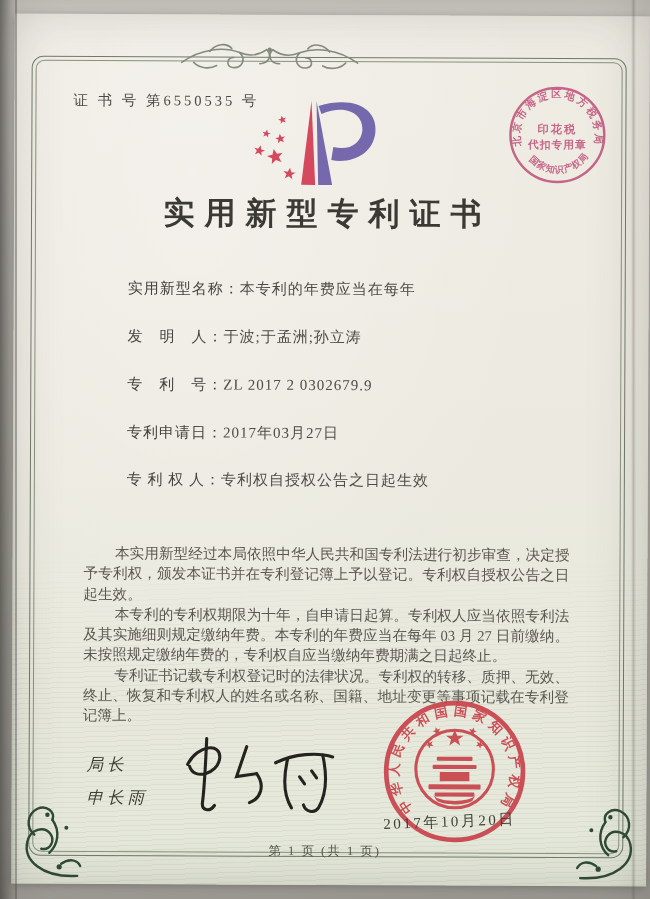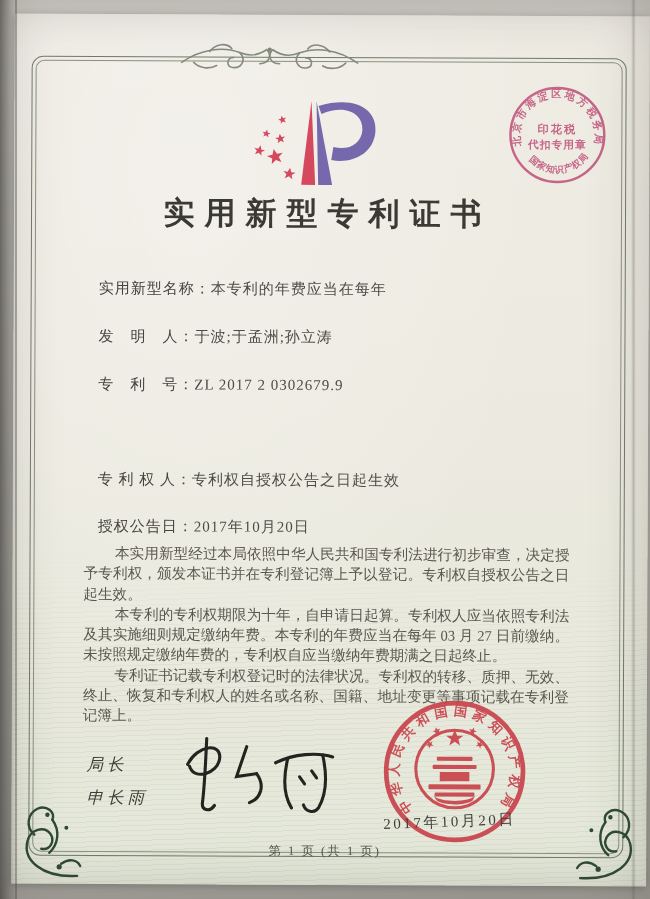--- a/index.html
+++ b/index.html
@@ -29,21 +29,21 @@
   .vignette{position:absolute;inset:0;box-shadow:inset 0 0 60px rgba(60,58,52,.28);pointer-events:none;}
 
   
   .frame{position:absolute;left:30px;top:57px;width:593px;height:798px;border:1.6px solid #717a6b;border-radius:12px;}
   .frame-inner{position:absolute;inset:3px;border:1px solid #8b927f;border-radius:9px;}
 
   .abs{position:absolute;}
   .cert-no{left:72px;top:92px;font-size:14.5px;letter-spacing:3px;color:#4d4b46;}
   .title{left:30px;top:193px;width:593px;text-align:center;font-size:31px;font-weight:600;letter-spacing:10px;color:#3b3934;}
   .field{left:85px;font-size:15px;color:#4e4c47;letter-spacing:1px;white-space:nowrap;}
-  .field .lab{color:#45433e;}
+  .field .lab{color:#45433e;margin-left:29px;}
   .body-text{left:84px;top:543px;width:486px;font-size:14.6px;line-height:20.3px;color:#5a574f;text-align:justify;}
   .body-text p{margin:0;text-indent:2.15em;}
   .director{left:88px;top:749px;font-size:16.5px;color:#3f3d38;letter-spacing:4px;line-height:33px;font-style:italic;}
   .issue-date{left:385px;top:812px;font-size:15px;color:#413f39;letter-spacing:2.5px;transform:rotate(-2.5deg);}
   .footer{left:30px;top:842px;width:593px;text-align:center;font-size:12.5px;color:#56544d;letter-spacing:2px;}
   svg{display:block;}
 </style>
 </head>
 <body>
 
@@ -92,20 +92,21 @@
           <path d="M15,31 C6,23 8,10 18,5 C27,1 36,8 33,16"></path>
           <path d="M33,16 C41,27 39,41 30,49"></path>
           <path d="M42,60 C50,54 58,56 61,62"></path>
         </g>
         <circle cx="40" cy="63" r="2.6" fill="#2f4a37"></circle>
         <circle cx="28" cy="11" r="2.2" fill="#2f4a37"></circle>
         <circle cx="47" cy="24" r="2" fill="#2f4a37"></circle>
       </g>
     </svg>
 
+    <div class="abs cert-no" style="left:59px;top:77px;">证 书 号 第6550535 号</div>
 
     <svg class="abs" style="left:230px;top:78px;" width="170" height="105" viewBox="0 0 170 105">
       <defs>
         <path id="star" d="M0,-10 L2.9,-3.1 10,-3.1 4.2,1.2 6.2,8.1 0,4 -6.2,8.1 -4.2,1.2 -10,-3.1 -2.9,-3.1 Z"></path>
       </defs>
       <polygon points="67,8 57,92 71,92" fill="#d5495f"></polygon>
       <polygon points="72,8 74,92 88,92" fill="#7568ac"></polygon>
       <path d="M74,13 C112,2 133,17 131,39 C129,61 107,71 87,67 L89,54 C105,58 117,50 118,37 C119,22 103,10 77,21 Z" fill="#7568ac"></path>
       <g fill="#d5495f">
         <use href="#star" transform="translate(38,27) scale(0.42) rotate(-15)"></use>
@@ -137,25 +138,25 @@
 
     <div class="abs field" style="top:265px;">
       <span class="lab">实用新型名称：</span><span>本专利的年费应当在每年</span>
     </div>
     <div class="abs field" style="top:313px;">
       <span class="lab">发　明　人：</span><span>于波;于孟洲;孙立涛</span>
     </div>
     <div class="abs field" style="top:361px;">
       <span class="lab">专　利　号：</span><span>ZL 2017 2 0302679.9</span>
     </div>
+    <div class="abs field" style="top:409px;">
+      <span class="lab">专利申请日：</span><span>2017年03月27日</span>
+    </div>
     <div class="abs field" style="top:456px;">
       <span class="lab">专 利 权 人：</span><span>专利权自授权公告之日起生效</span>
-    </div>
-    <div class="abs field" style="top:503px;">
-      <span class="lab">授权公告日：</span><span>2017年10月20日</span>
     </div>
 
     <div class="abs body-text" style="left:71px;top:529px;">
       <p>本实用新型经过本局依照中华人民共和国专利法进行初步审查，决定授予专利权，颁发本证书并在专利登记簿上予以登记。专利权自授权公告之日起生效。</p>
       <p>本专利的专利权期限为十年，自申请日起算。专利权人应当依照专利法及其实施细则规定缴纳年费。本专利的年费应当在每年 03 月 27 日前缴纳。未按照规定缴纳年费的，专利权自应当缴纳年费期满之日起终止。</p>
       <p>专利证书记载专利权登记时的法律状况。专利权的转移、质押、无效、终止、恢复和专利权人的姓名或名称、国籍、地址变更等事项记载在专利登记簿上。</p>
     </div>
 
     <div class="abs director" style="left:75px;top:734px;">
       <div>局长</div>

